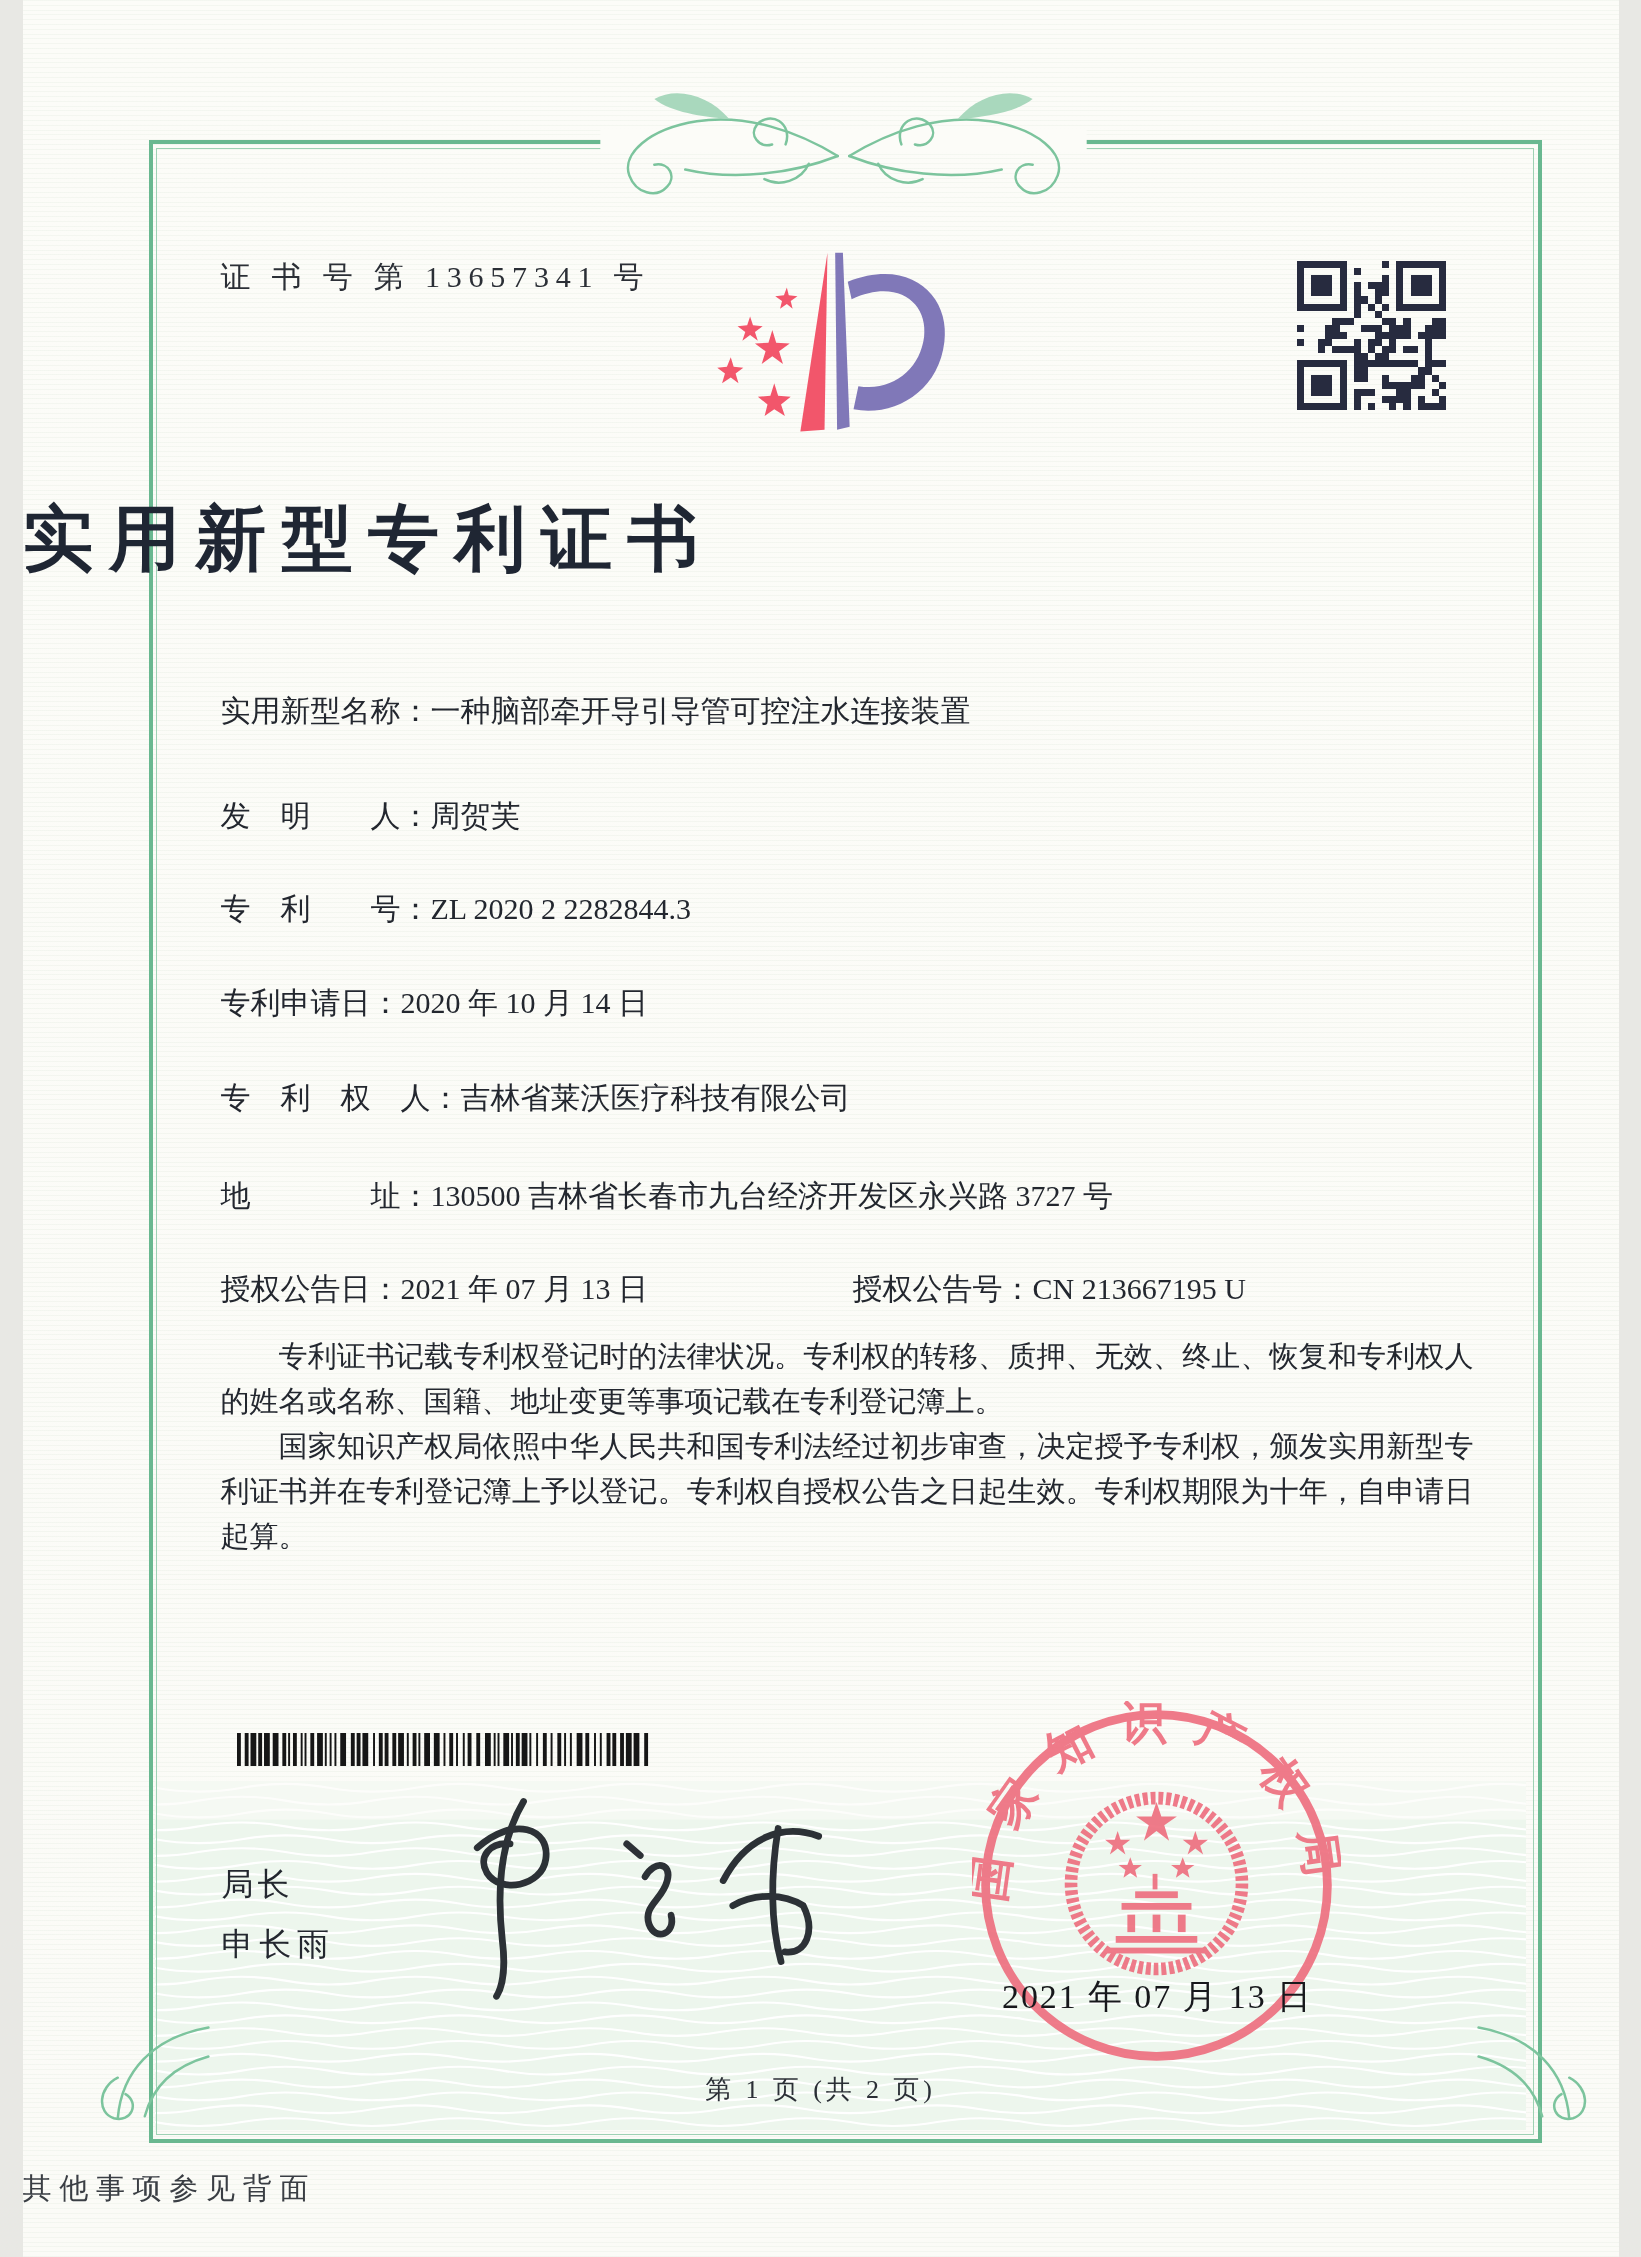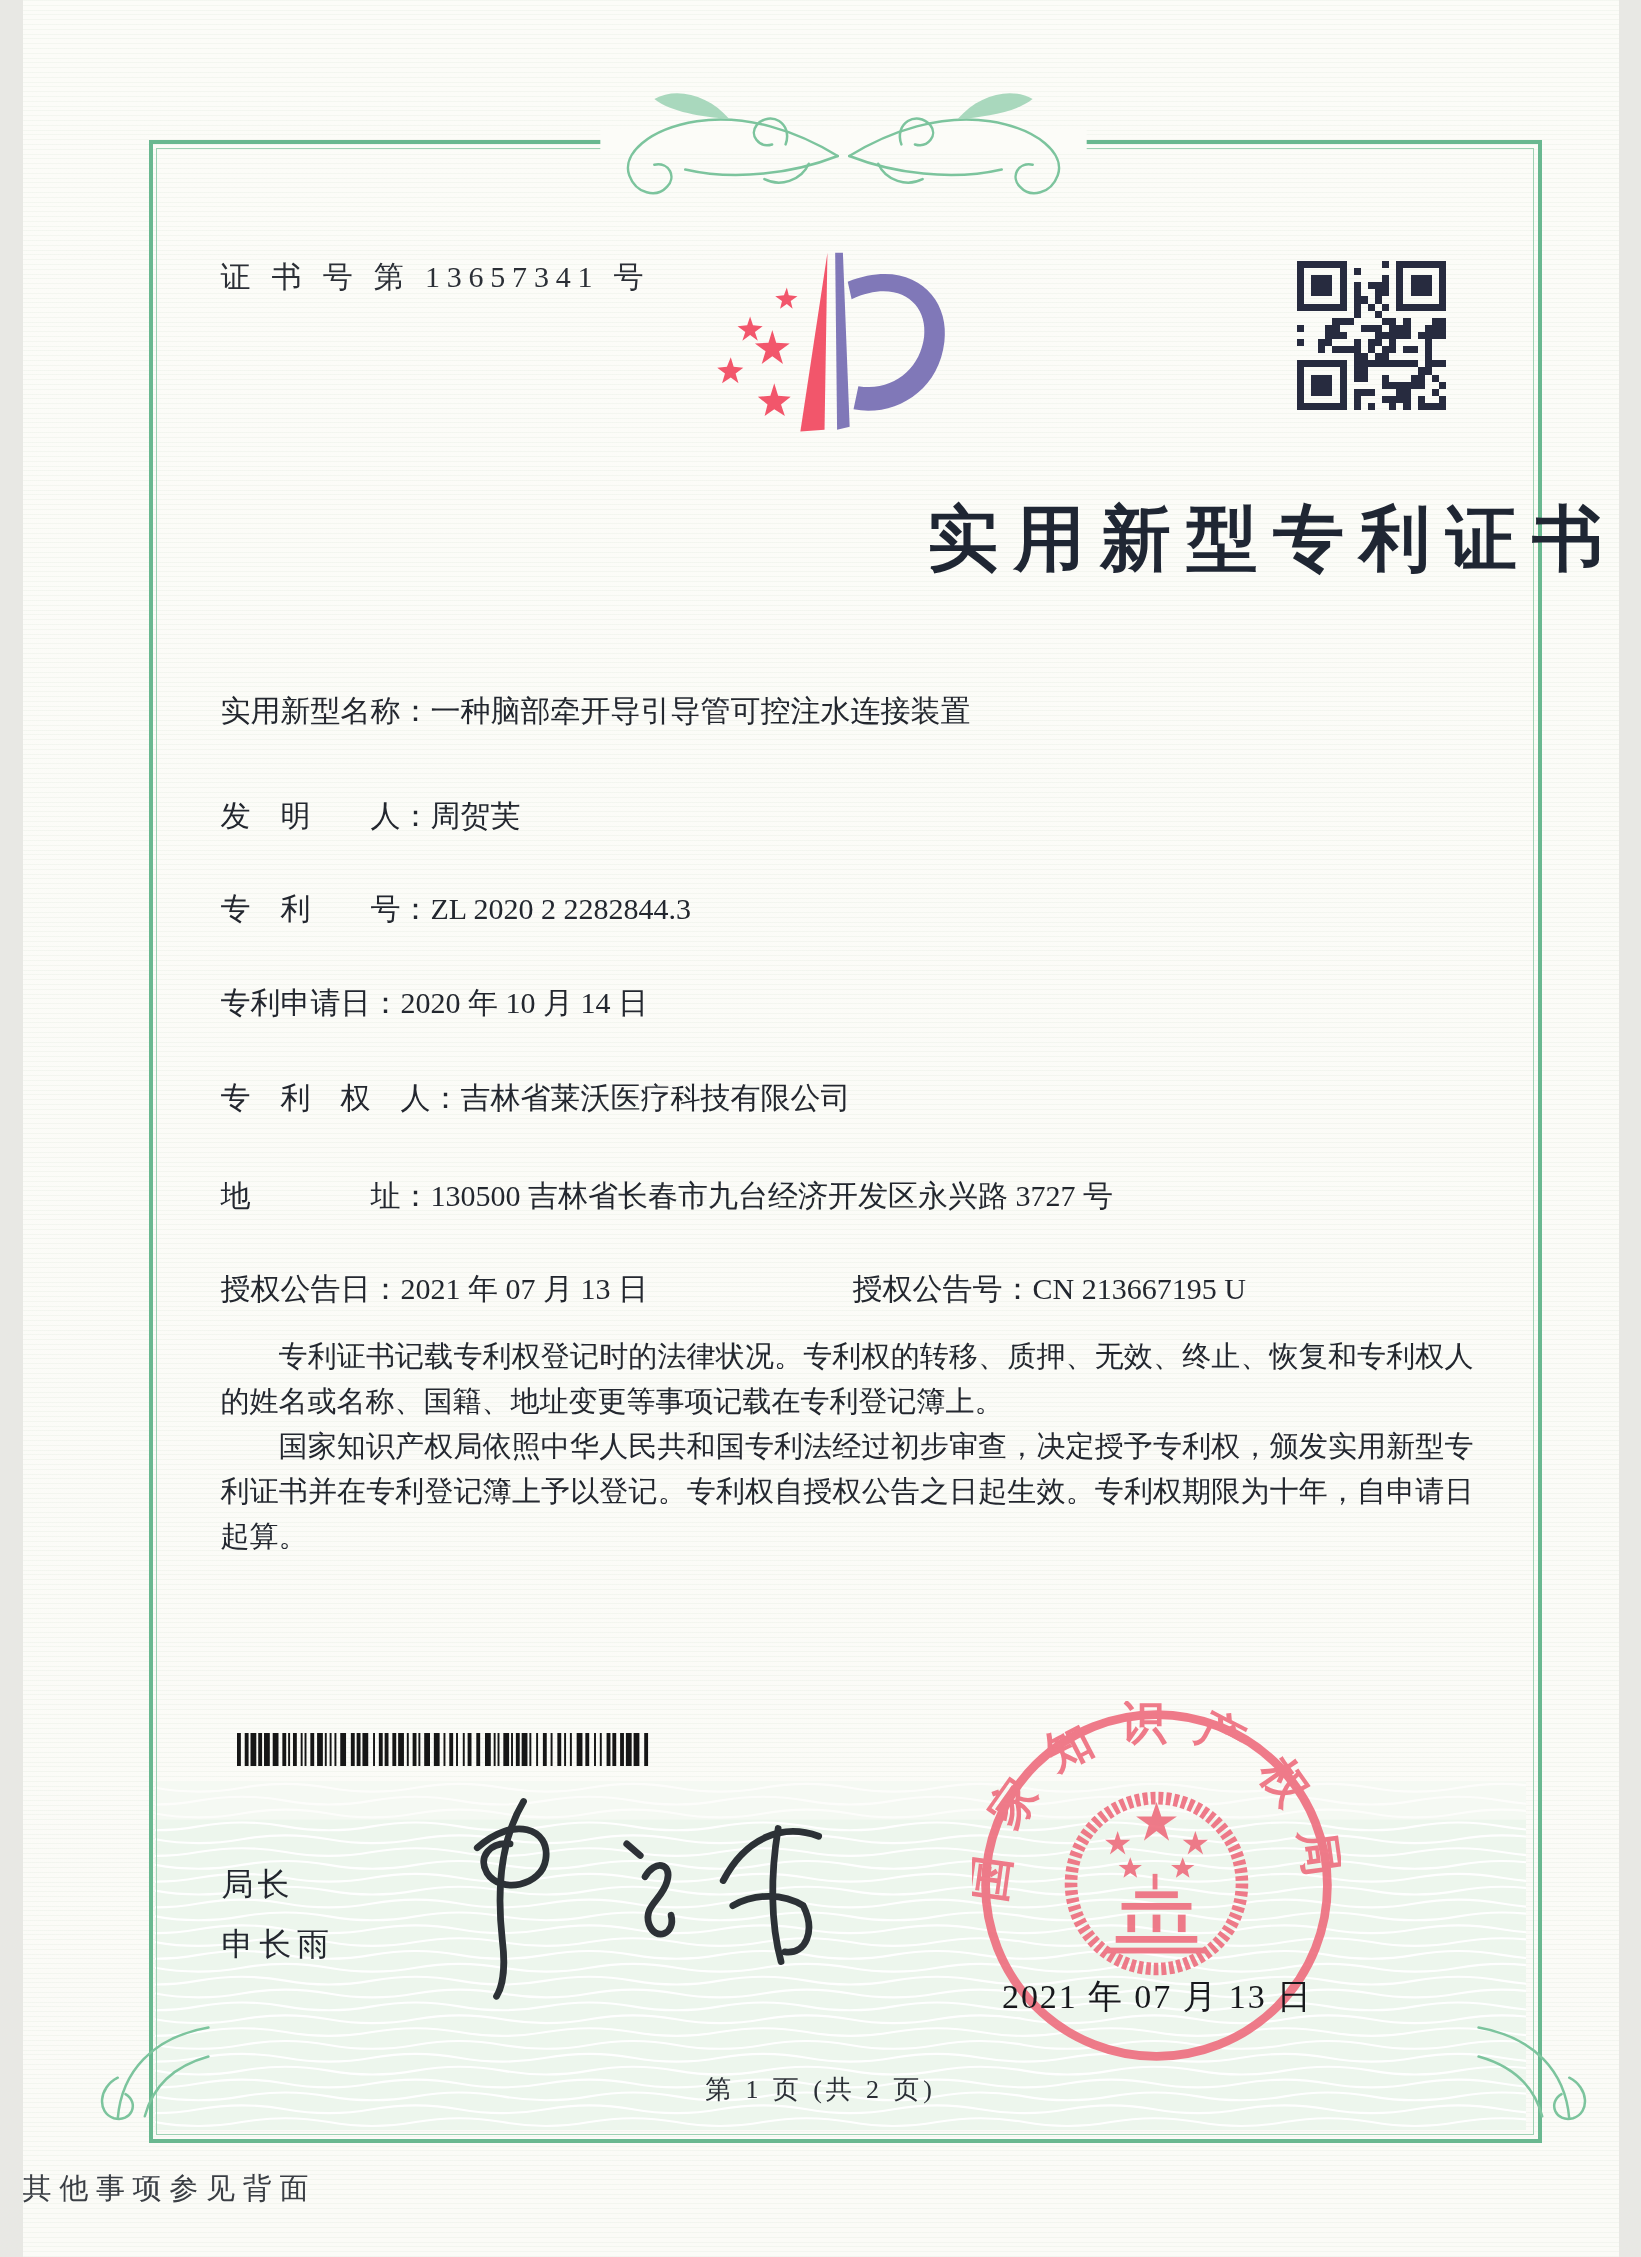--- a/index.html
+++ b/index.html
@@ -19,21 +19,21 @@
     position:absolute;left:3.9px;top:3.9px;right:3.9px;bottom:3.9px;
     border:1px solid #9ed2b4;
   }
   .waves{position:absolute;left:132px;top:1781px;width:1371px;height:349px;z-index:0;}
   .cert-no{
     position:absolute;left:198px;top:257px;font-size:30px;letter-spacing:6.8px;color:#2b2f36;z-index:2;
   }
   .logo{position:absolute;left:671px;top:245px;width:263px;height:203px;z-index:2;}
   .qr{position:absolute;left:1274px;top:261px;width:149px;height:149px;z-index:2;}
   .title{
-    position:absolute;left:0;top:492px;width:100%;text-align:right;
+    position:absolute;left:0;top:492px;width:100%;text-align:left;
     font-size:71px;font-weight:bold;letter-spacing:15.4px;color:#1f2633;z-index:2;
   }
   .field-row{position:absolute;left:198px;width:1265px;font-size:30px;z-index:2;white-space:nowrap;}
   .flabel{color:#23272f;}
   .fvalue{color:#23272f;}
   .grant-right{position:absolute;left:632px;top:0;text-align:center;}
   .paras{
     position:absolute;left:198px;top:1334px;width:1253px;z-index:2;
     font-size:29px;line-height:45px;text-align:justify;color:#23272f;
   }

